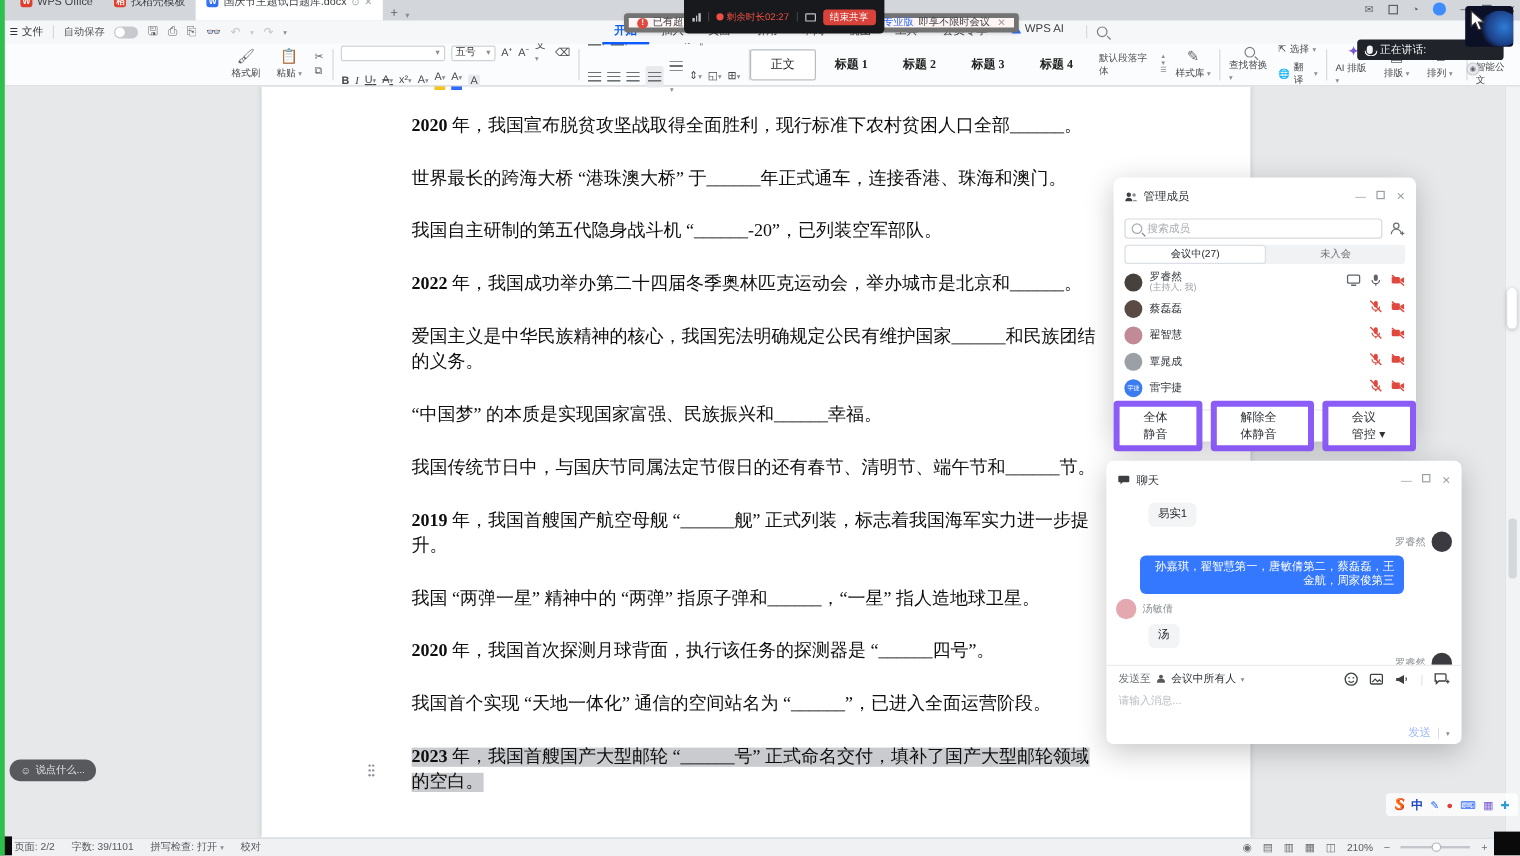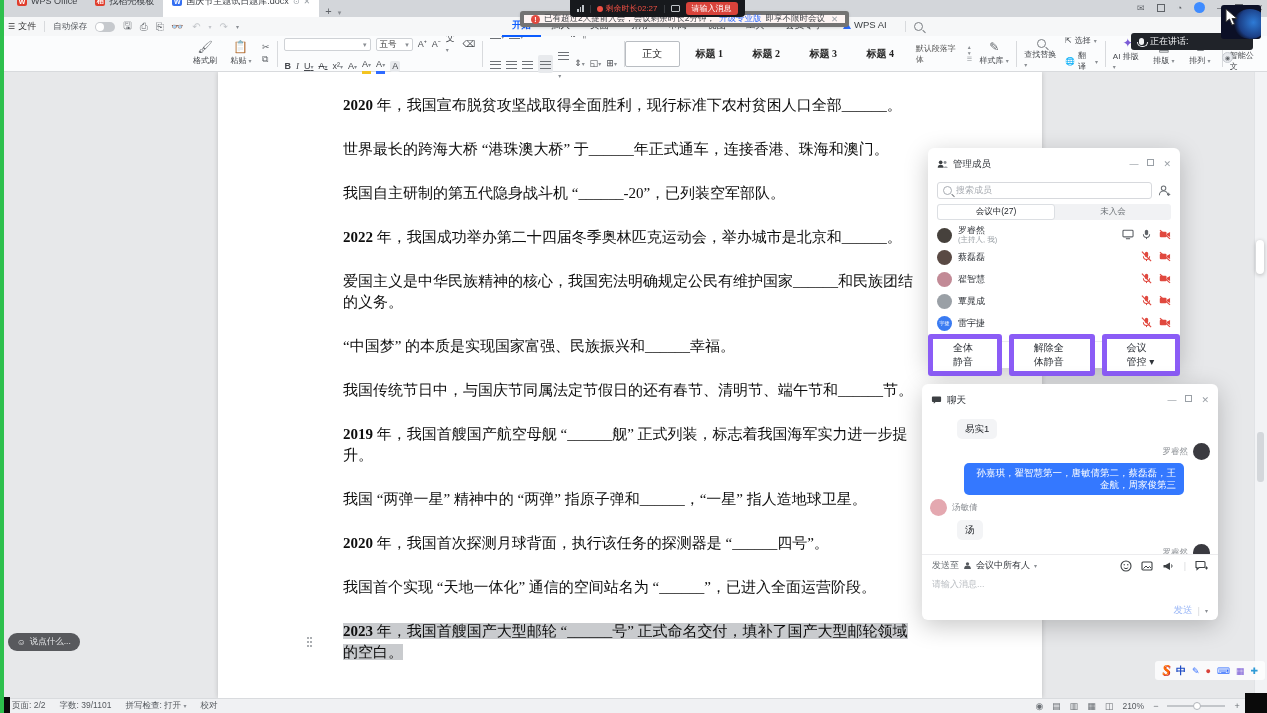--- a/index.html
+++ b/index.html
@@ -37,21 +37,21 @@
   .search-glyph { width:9px; height:9px; border:1.2px solid #7a7e83; border-radius:50%; position:relative; display:inline-block; }
   .search-glyph::after { content:""; position:absolute; width:4px; height:1.2px; background:#7a7e83; transform:rotate(45deg); left:7px; top:8px; }
 
   
   .notice { position:absolute; left:520px; top:11px; height:16px; background:#fdf4f3; border:4px solid #737373; border-radius:3px; box-shadow:0 1px 3px rgba(0,0,0,.12); display:flex; align-items:center; gap:4px; padding:0 7px; font-size:8.5px; color:#44474c; z-index:50; }
   .notice .warn { width:9px; height:9px; border-radius:50%; background:#e0493f; color:#fff; font-size:7px; line-height:9px; text-align:center; font-weight:bold; }
   .notice .link { color:#2f6bff; }
   .notice .nclose { color:#9aa0a6; margin-left:2px; }
 
   
-  .meetbar { position:absolute; left:570px; top:0; height:17px; background:#17191d; border-radius:0 0 4px 4px; display:flex; align-items:center; gap:6px; padding:0 7px; z-index:55; }
+  .meetbar { position:absolute; left:570px; top:0; height:28px; background:#17191d; border-radius:0 0 4px 4px; display:flex; align-items:center; gap:6px; padding:0 7px; z-index:55; }
   .sigbars { display:inline-flex; align-items:flex-end; gap:1px; }
   .sigbars i { width:1.5px; background:#bfc3c8; display:inline-block; }
   .meet-remaining { color:#ef4f43; font-size:8px; display:flex; align-items:center; gap:3px; }
   .meet-remaining::before { content:""; width:6px; height:6px; border-radius:50%; background:#ef4f43; display:inline-block; }
   .meetdiv { width:1px; height:8px; background:#3a3d42; }
   .meet-icon { width:9px; height:7px; border:1px solid #bfc3c8; border-radius:1px; }
   .end-share { background:#d8423a; color:#fff; font-size:8px; border-radius:3px; padding:1px 6px; }
 
   
   .ribbon { position:absolute; left:0; top:36px; right:0; height:36px; background:#fbfcfd; border-bottom:1px solid #d8dadd; display:flex; align-items:center; padding-left:183px; z-index:10; }
@@ -126,21 +126,21 @@
   .c-body { flex:1; padding:2px 8px 0; overflow:hidden; }
   .msg { margin-bottom:4px; }
   .msg .hd { display:flex; align-items:center; gap:5px; font-size:8.5px; color:#8a8e93; margin-bottom:3px; }
   .msg.right .hd { justify-content:flex-end; }
   .c-ava { width:17px; height:17px; border-radius:50%; flex:none; }
   .bubble { display:inline-block; font-size:9.5px; padding:4px 8px; border-radius:5px; max-width:220px; line-height:12px; }
   .bubble.gray { background:#f3f4f6; color:#26292e; }
   .bubble.blue { background:#3478ff; color:#fff; }
   .msg.left .brow { margin-left:27px; }
   .msg.left.noname .brow { margin-left:27px; }
-  .msg.right .brow { text-align:right; margin-right:26px; }
+  .msg.right .brow { text-align:right; margin-right:40px; }
   .c-foot { border-top:1px solid #ececee; padding:4px 10px 3px; }
   .c-sendrow { display:flex; align-items:center; gap:4px; font-size:9px; color:#6b7075; }
   .c-sendrow b { color:#2e3238; font-weight:normal; }
   .c-ficons { margin-left:auto; display:flex; gap:9px; align-items:center; }
   .c-input { font-size:9px; color:#b9bdc2; margin-top:6px; height:26px; }
   .c-sendbtn { display:flex; justify-content:flex-end; align-items:center; gap:5px; font-size:9.5px; color:#9db9f7; }
 
   
   .statusbar { position:absolute; left:0; bottom:0; right:0; height:15px; background:#f0f1f3; border-top:1px solid #d9dbde; display:flex; align-items:center; gap:14px; padding:0 12px; font-size:8.5px; color:#55595e; z-index:30; }
   .sb-right { margin-left:auto; display:flex; align-items:center; gap:9px; }
@@ -230,21 +230,21 @@
 <div class="meetbar">
   <span class="sigbars">
       <i style="height:3px;"></i>
       <i style="height:5px;"></i>
       <i style="height:7px;"></i>
     </span>
   <span class="meetdiv"></span>
   <span class="meet-remaining">剩余时长02:27</span>
   <span class="meetdiv"></span>
   <span class="meet-icon"></span>
-  <span class="end-share">请输入消息</span>
+  <span class="end-share">结束共享</span>
 </div>
 
 <div class="ribbon">
   <div class="rgroup">
     <div class="bigbtn">
         <span class="bicon">🖌</span>
         <span>格式刷</span>
       </div>
     <div class="bigbtn">
         <span class="bicon">📋</span>

